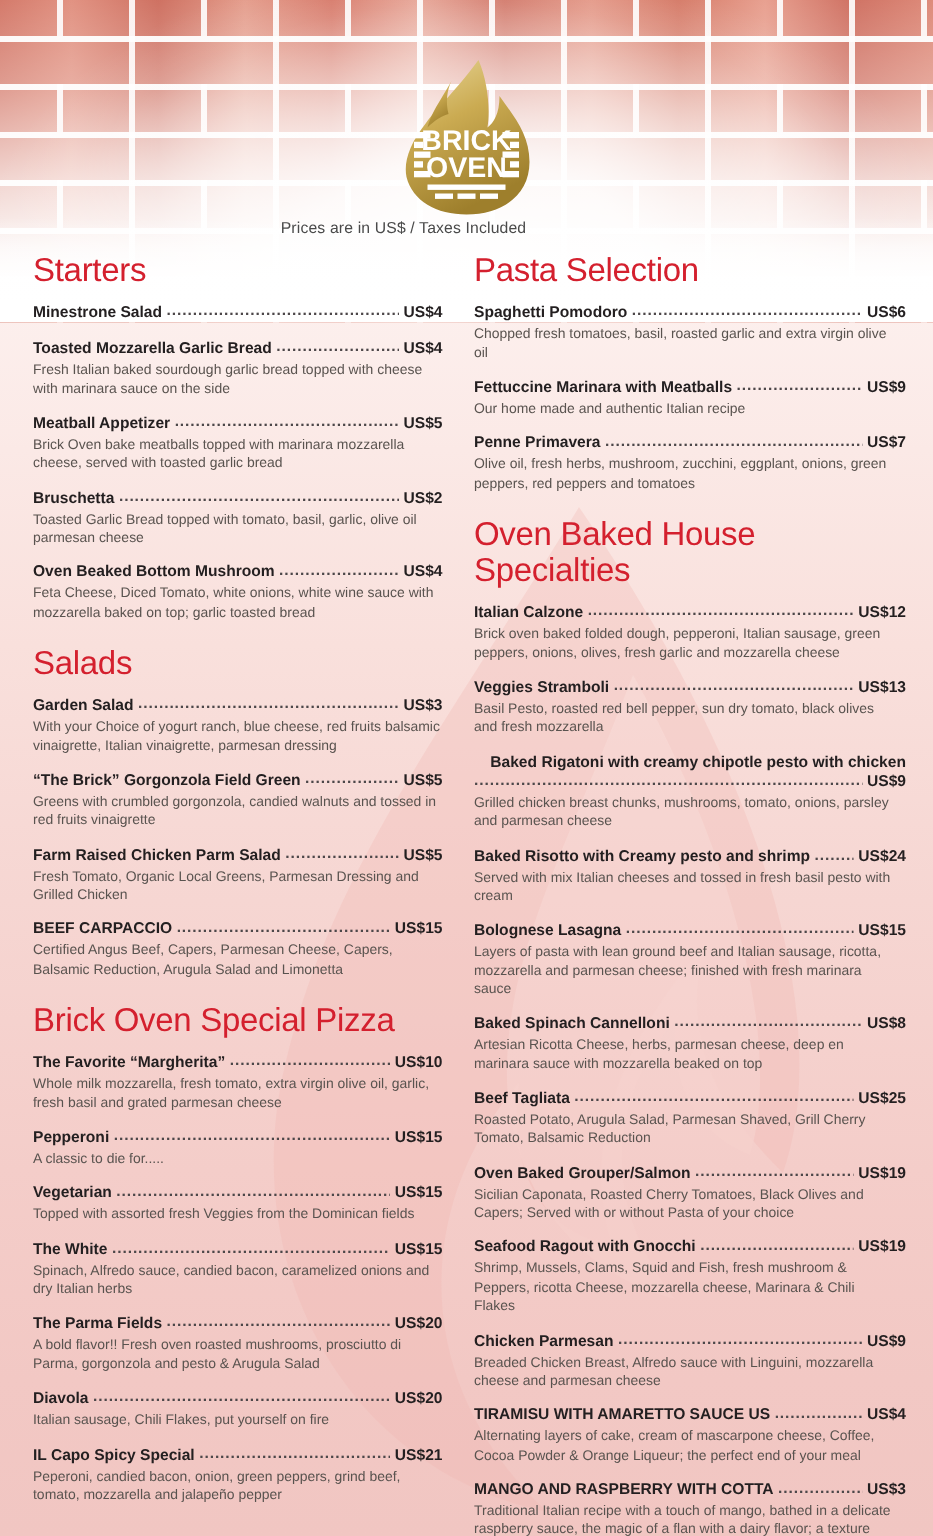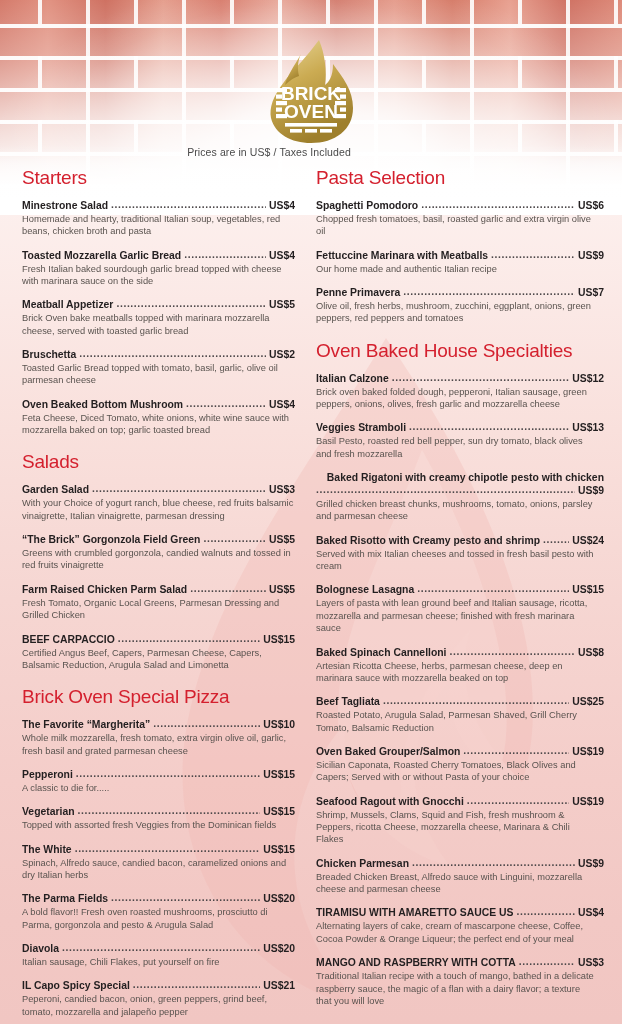--- a/index.html
+++ b/index.html
@@ -166,21 +166,21 @@
     display: flex;
     align-items: flex-start;
   }
   .column { width: 311px; padding: 0 16px 0 22px; }
   .column.right { padding: 0 18px 0 5px; }
 
   
   .section { margin-bottom: 2px; }
   .section-title {
     color: #d4202e;
-    font-size: 19px;
+    font-size: 22px;
     font-weight: normal;
     letter-spacing: -0.2px;
     line-height: 1.1;
     margin: 0 0 10px 0;
   }
   .section + .section .section-title { margin-top: 16px; }
 
   
   .item { margin-bottom: 11px; }
   .item-head {
@@ -294,21 +294,20 @@
   <div id="content">
     <div class="column left" id="col-left">
         <div class="section">
           <h2 class="section-title">Starters</h2>
           <div class="item">
             <div class="item-head">
               <span class="item-name">Minestrone Salad</span>
               <span class="dots">..........................................................................................</span>
               <span class="price">US$4</span>
             </div>
-            <div class="item-desc">Homemade and hearty, traditional Italian soup, vegetables, red beans, chicken broth and pasta</div>
           </div>
           <div class="item">
             <div class="item-head">
               <span class="item-name">Toasted Mozzarella Garlic Bread</span>
               <span class="dots">..........................................................................................</span>
               <span class="price">US$4</span>
             </div>
             <div class="item-desc">Fresh Italian baked sourdough garlic bread topped with cheese with marinara sauce on the side</div>
           </div>
           <div class="item">

